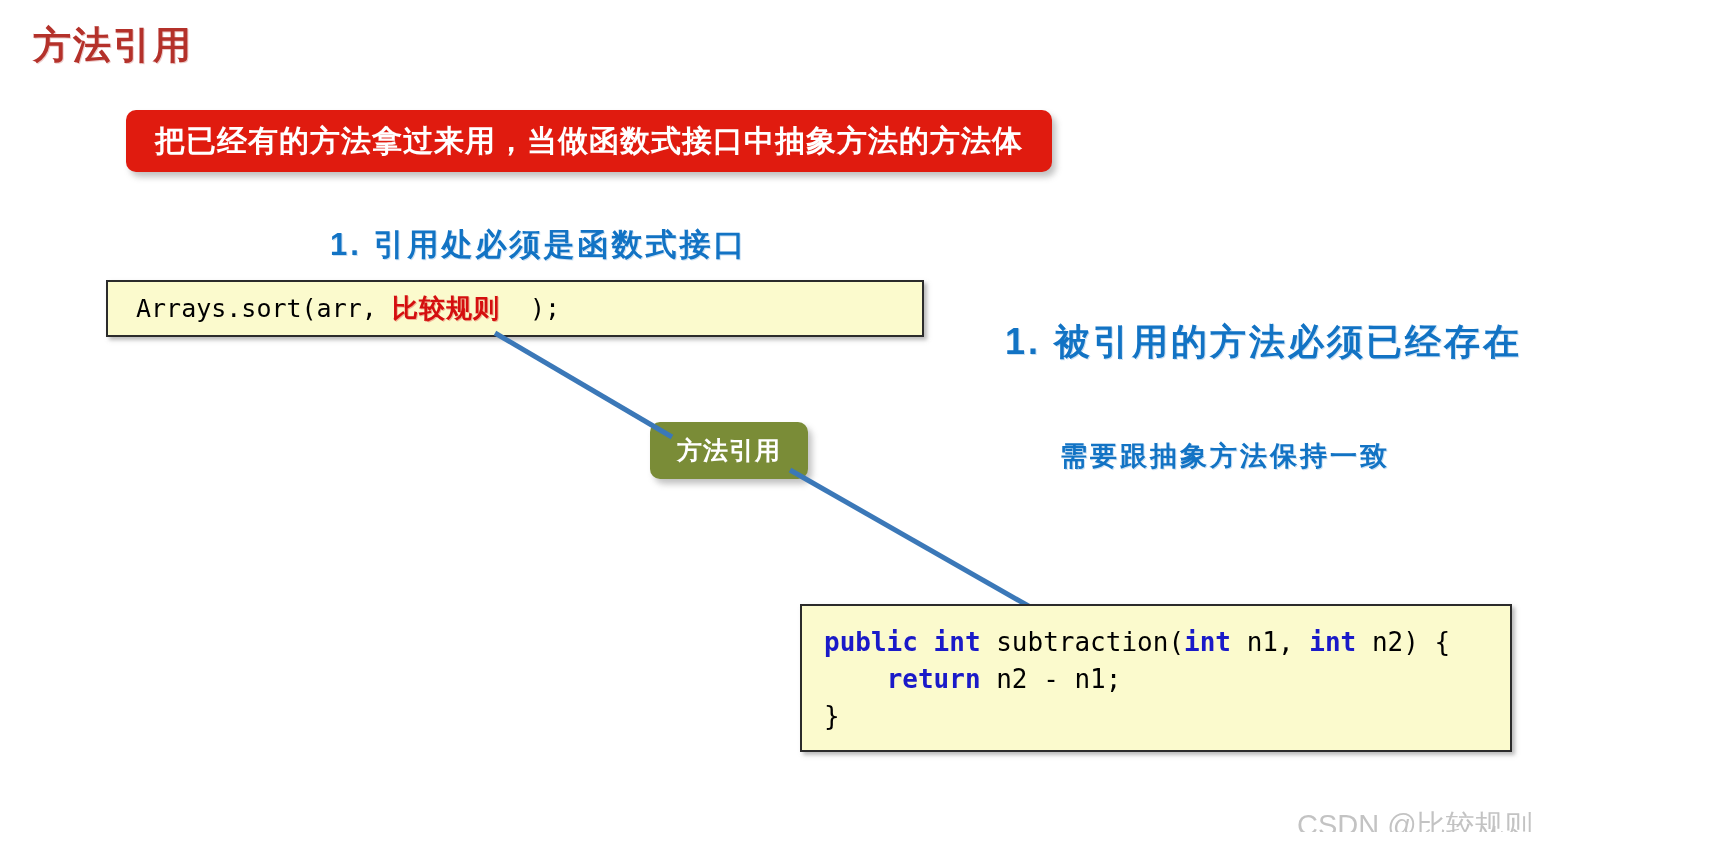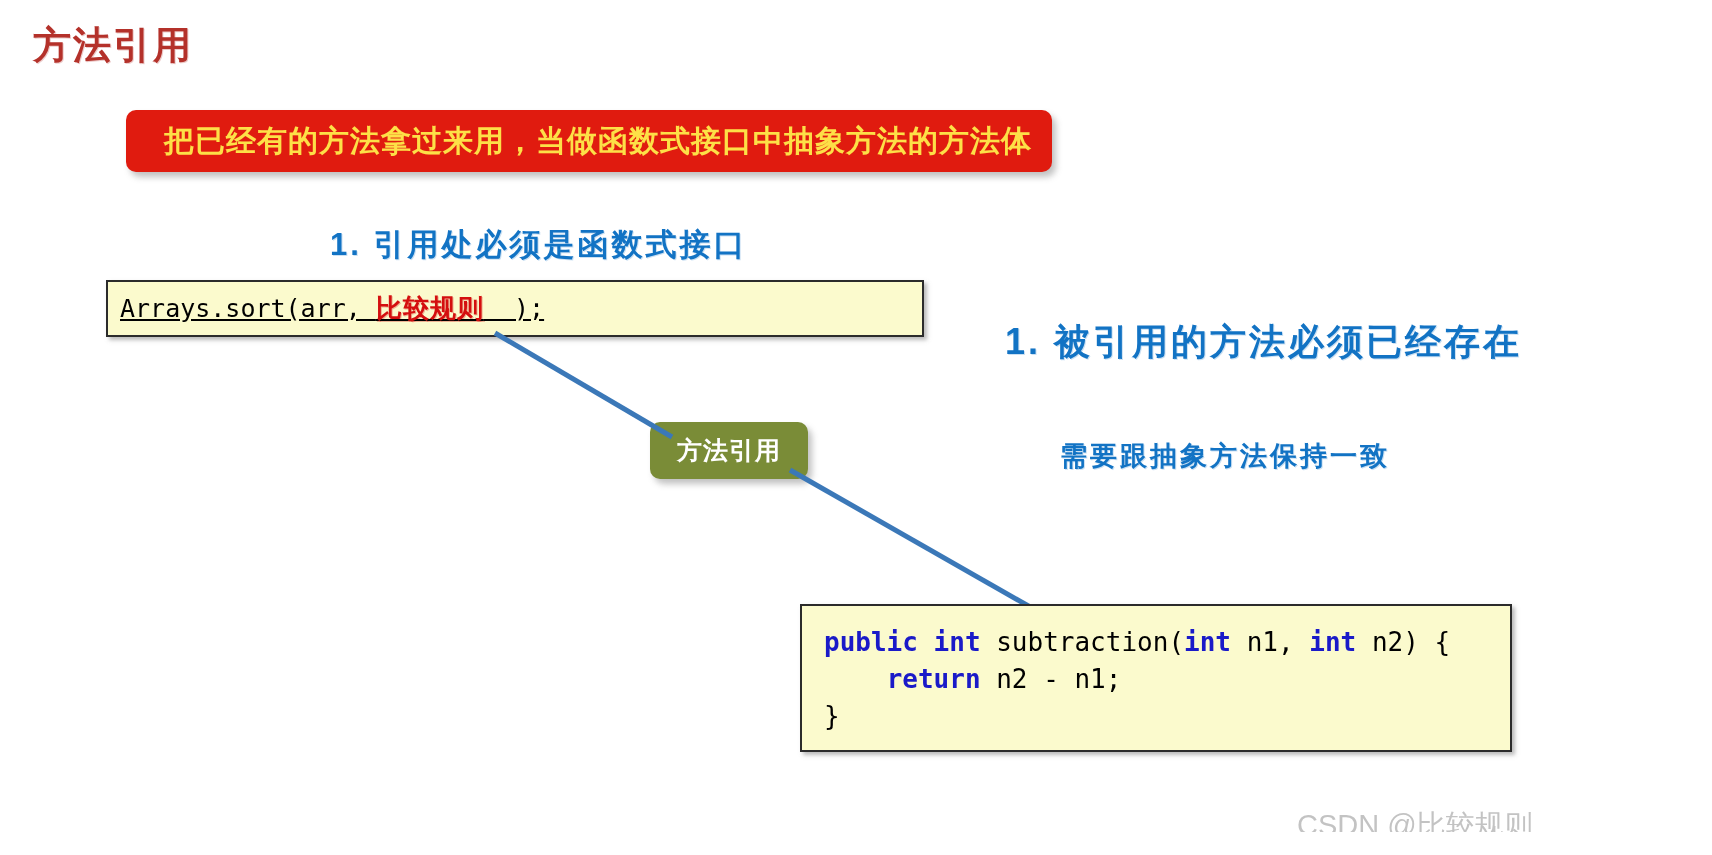--- a/index.html
+++ b/index.html
@@ -44,25 +44,25 @@
     left: 0; top: 0;
     width: 100%;
     height: 100%;
     background: #e01b0f;
     border-radius: 10px;
     box-shadow: 4px 5px 6px rgba(120,120,120,0.45);
     display: flex;
     align-items: center;
   }
   .banner-text {
-    color: #fde047;
+    color: #ffffff;
     font-size: 30px;
     font-weight: 700;
     letter-spacing: 1px;
-    padding-left: 38px;
+    padding-left: 29px;
     white-space: nowrap;
   }
 
   
   .note {
     position: absolute;
     color: #1273c4;
     font-weight: 700;
     white-space: nowrap;
     letter-spacing: 3px;
@@ -105,21 +105,21 @@
     height: 57px;
     display: flex;
     align-items: center;
   }
   .code-line {
     font-family: "DejaVu Sans Mono", "Liberation Mono", monospace;
     font-size: 25px;
     color: #000000;
     white-space: pre;
   }
-  .codebox-top .code-line { padding-left: 12px; text-decoration: underline; }
+  .codebox-top .code-line { padding-left: 28px; }
   .code-em {
     color: #d40f0f;
     font-family: "Liberation Sans", sans-serif;
     font-weight: 700;
     font-size: 26px;
     letter-spacing: 1px;
     text-shadow: 1px 1px 0 rgba(212,15,15,0.3);
   }
 
   .codebox-bottom {

